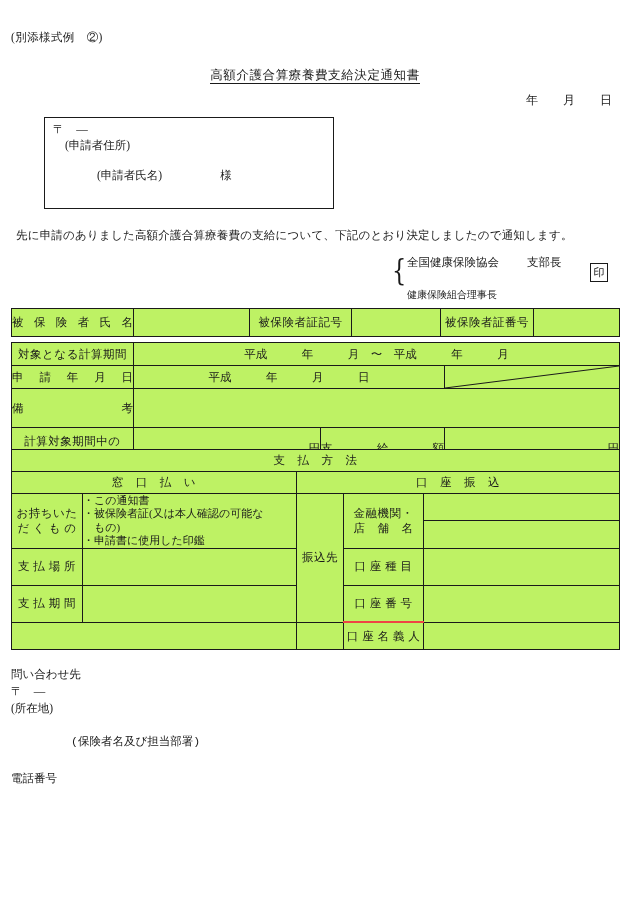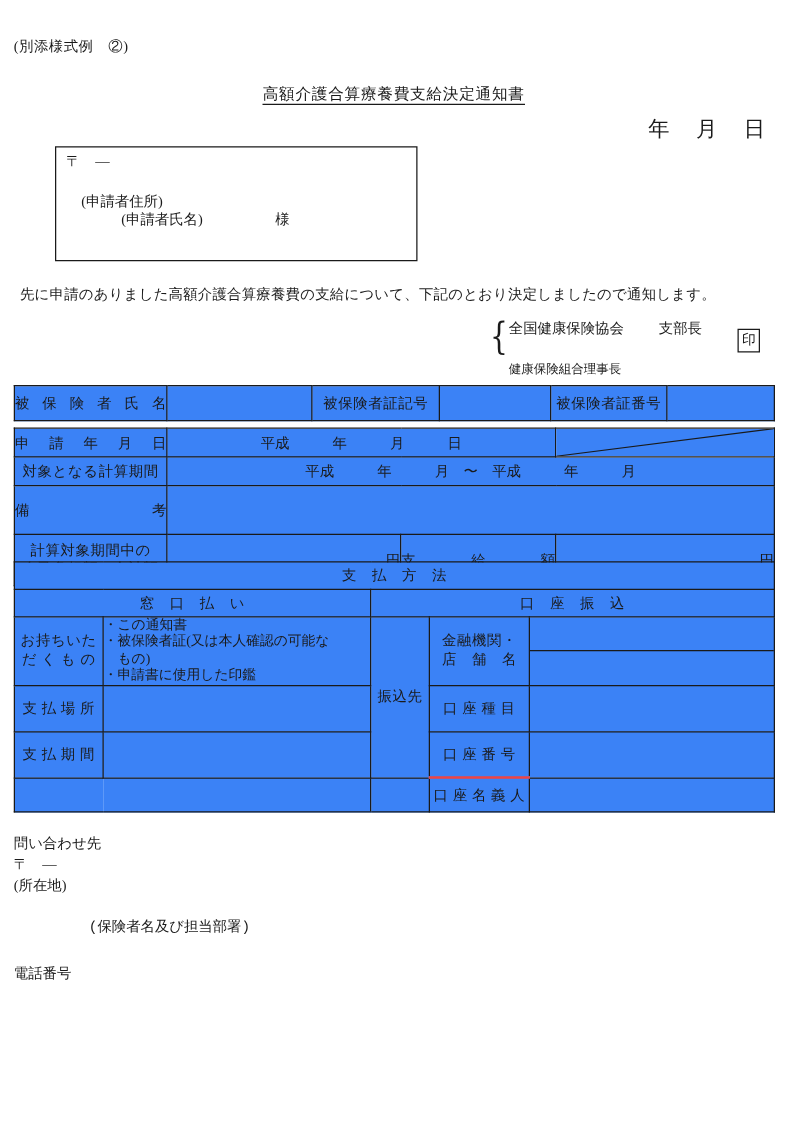--- a/index.html
+++ b/index.html
@@ -35,39 +35,39 @@
     text-align: center;
     font-size: 12.5px;
     letter-spacing: 0.6px;
   }
   #doc-title span {
     border-bottom: 1px solid #1a1a1a;
     padding-bottom: 1px;
   }
   #issue-date {
     right: 18px; top: 80px;
-    font-size: 17px;
+    font-size: 12px;
   }
   #issue-date .dslot { display: inline-block; width: 34px; text-align: left; }
   #issue-date .dslot:last-child { width: auto; }
 
   
   #addressee-box {
     left: 44px; top: 105px;
     width: 290px; height: 92px;
     border: 1px solid #1a1a1a;
     box-sizing: border-box;
   }
   #addressee-postal {
     position: absolute; left: 8px; top: 4px;
     font-size: 11.5px; letter-spacing: 1px;
   }
   #addressee-postal .dash { display:inline-block; width:34px; text-align:center; }
   #addressee-address {
-    position: absolute; left: 20px; top: 36px;
+    position: absolute; left: 20px; top: 20px;
     font-size: 11.5px;
   }
   #addressee-name-row {
     position: absolute; left: 52px; top: 50px;
     font-size: 11.5px;
   }
   #addressee-name-row .suffix {
     display: inline-block; margin-left: 58px;
   }
 
@@ -112,21 +112,21 @@
   .gtable {
     border-collapse: collapse;
     table-layout: fixed;
     border: 1px solid #1a1a1a;
     font-size: 11.5px;
   }
   .gtable td {
     border: 1px solid #1a1a1a;
     padding: 0;
     vertical-align: middle;
-    background: #3b82f6;
+    background: #bef264;
   }
   .lbl {
     text-align: center;
     letter-spacing: 0.5px;
     padding: 0 4px;
   }
   .lbl-spread {
     text-align: justify;
     text-align-last: justify;
     padding: 0 7px;
@@ -244,31 +244,31 @@
 
   <table class="gtable abs" id="table-calc">
     <colgroup>
       <col style="width:122px">
         <col style="width:187px">
       <col style="width:124px">
         <col style="width:175px">
     </colgroup>
     <tbody>
       <tr>
+        <td class="lbl" style="height:22px">対象となる計算期間</td>
+        <td class="val" colspan="3" style="text-align:center">平成　　　年　　　月　〜　平成　　　年　　　月</td>
+      </tr>
+      <tr>
         <td class="lbl-spread" style="height:22px">申　請　年　月　日</td>
         <td class="val" colspan="2" style="text-align:center">平成　　　年　　　月　　　日</td>
         <td class="diag-cell" rowspan="1">
           <svg viewBox="0 0 175 22" preserveAspectRatio="none">
             <line x1="0" y1="22" x2="175" y2="0" stroke="#1a1a1a" stroke-width="1" vector-effect="non-scaling-stroke"></line>
           </svg>
         </td>
-      </tr>
-      <tr>
-        <td class="lbl" style="height:22px">対象となる計算期間</td>
-        <td class="val" colspan="3" style="text-align:center">平成　　　年　　　月　〜　平成　　　年　　　月</td>
       </tr>
       <tr>
         <td class="lbl-spread" style="height:38px">備　　　　　　考</td>
         <td class="val" colspan="3"></td>
       </tr>
       <tr>
         <td class="lbl" style="height:40px;line-height:1.25">
           <div>計算対象期間中の</div>
           <div>自己負担額の合計額</div>
         </td>

